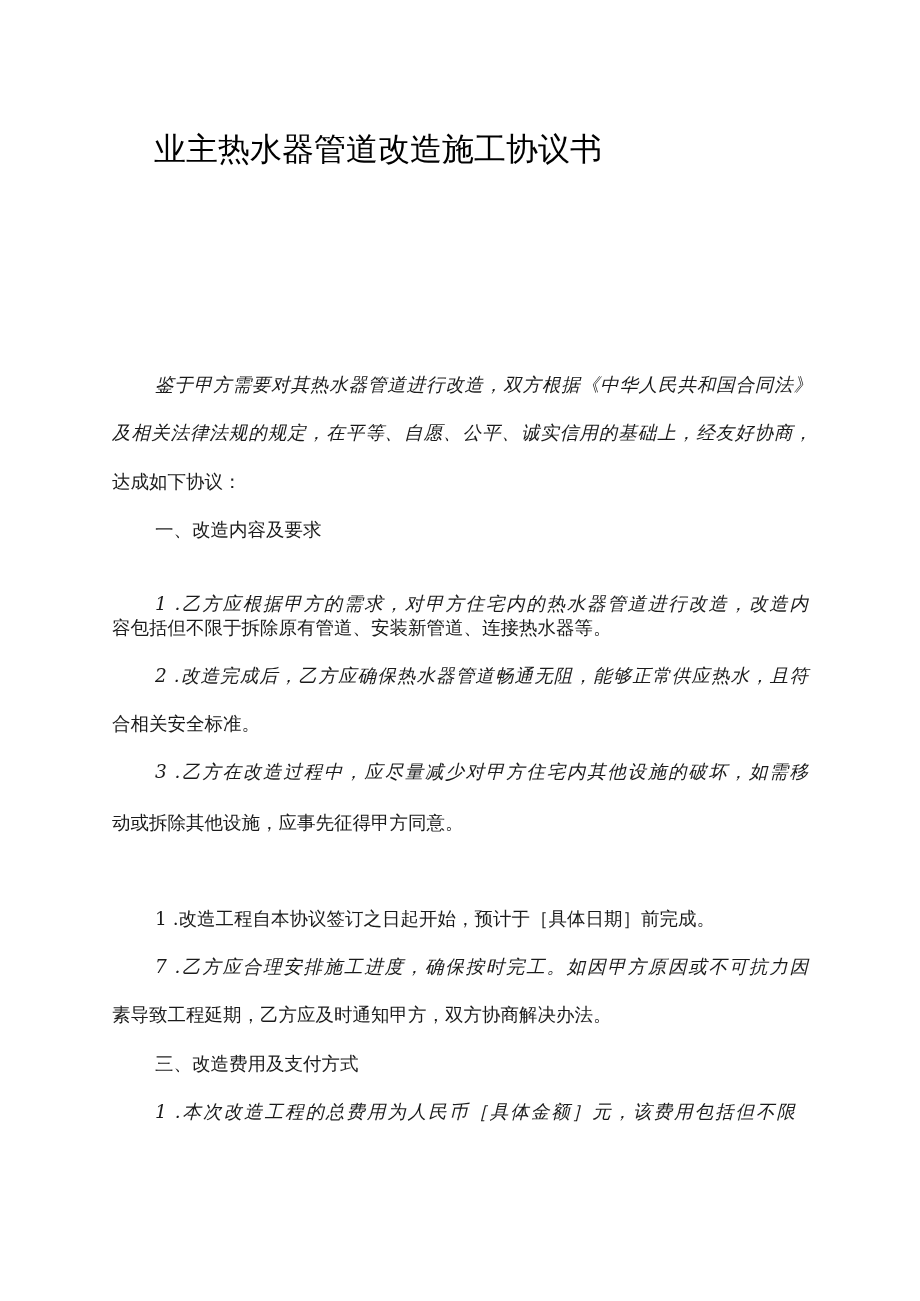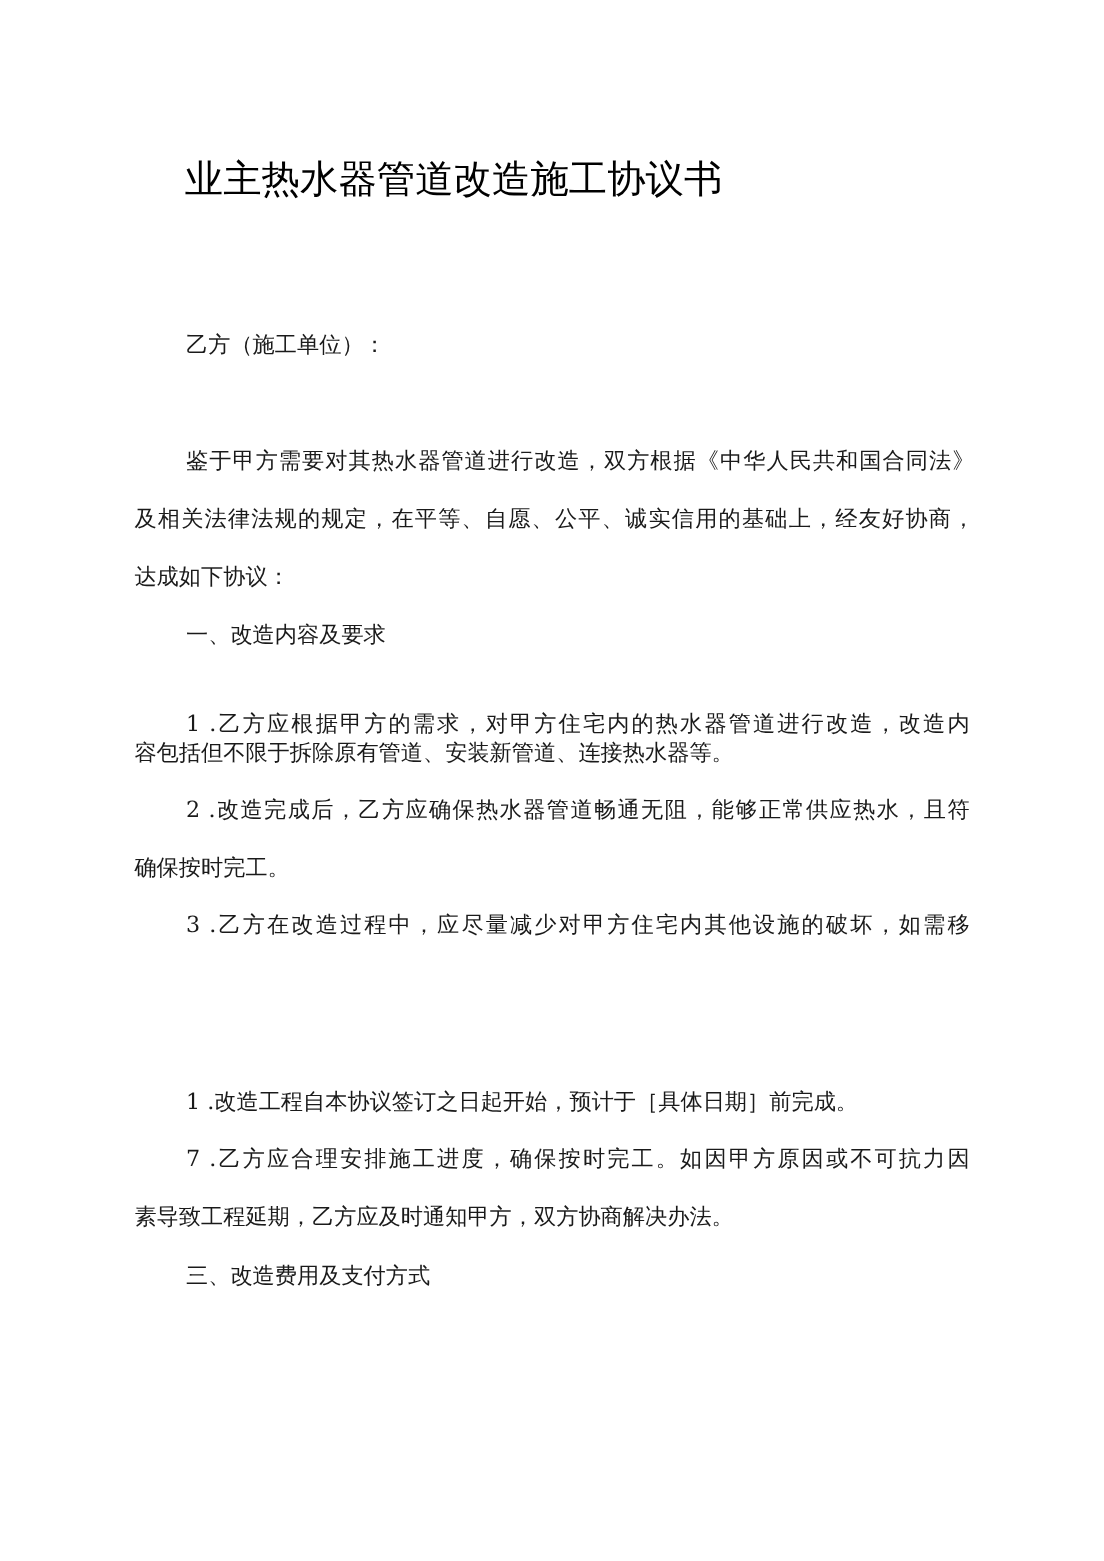--- a/index.html
+++ b/index.html
@@ -3,39 +3,40 @@
 <meta charset="utf-8">
 <style>
   html, body { margin: 0; padding: 0; background: #ffffff; }
   body { width: 920px; height: 1301px; position: relative; overflow: hidden;
          font-family: "DejaVu Serif", "Liberation Serif", serif; color: #111; }
   .page { position: absolute; left: 0; top: 0; width: 920px; height: 1301px; background: #fff; }
   .title { position: absolute; left: 0; width: 756px; top: 128px; text-align: center;
            font-family: "DejaVu Sans", "Liberation Sans", sans-serif; font-size: 32px; letter-spacing: 0px; color: #000; }
   .line { position: absolute; left: 112px; width: 700px; font-size: 18.5px; line-height: 24px; white-space: nowrap; color: #1a1a1a; }
   .indent { left: 155px; }
-  .justify { text-align: justify; text-align-last: justify; }
+  .justify { text-align: justify; text-align-last: justify; font-style: italic; }
 </style>
 </head>
 <body>
 
 <div class="page">
   <div class="title">业主热水器管道改造施工协议书</div>
 
-  <div class="line indent" style="top:276px">乙方（施工单位）：</div>
 
   <div class="line indent justify" style="top:373px;width:657px">鉴于甲方需要对其热水器管道进行改造，双方根据《中华人民共和国合同法》</div>
   <div class="line justify" style="top:421px;width:700px">及相关法律法规的规定，在平等、自愿、公平、诚实信用的基础上，经友好协商，</div>
   <div class="line indent" style="top:518px">一、改造内容及要求</div>
 
   <div class="line" style="top:470px">达成如下协议：</div>
   <div class="line indent justify" style="top:592px;width:653px">1 .乙方应根据甲方的需求，对甲方住宅内的热水器管道进行改造，改造内</div>
   <div class="line" style="top:616px">容包括但不限于拆除原有管道、安装新管道、连接热水器等。</div>
   <div class="line indent justify" style="top:664px;width:653px">2 .改造完成后，乙方应确保热水器管道畅通无阻，能够正常供应热水，且符</div>
-  <div class="line" style="top:712px">确保按时完工。</div>
+  <div class="line" style="top:712px">合相关安全标准。</div>
   <div class="line indent justify" style="top:760px;width:653px">3 .乙方在改造过程中，应尽量减少对甲方住宅内其他设施的破坏，如需移</div>
+  <div class="line" style="top:811px">动或拆除其他设施，应事先征得甲方同意。</div>
 
   <div class="line indent" style="top:907px">1 .改造工程自本协议签订之日起开始，预计于［具体日期］前完成。</div>
   <div class="line indent justify" style="top:955px;width:653px">7 .乙方应合理安排施工进度，确保按时完工。如因甲方原因或不可抗力因</div>
   <div class="line" style="top:1003px">素导致工程延期，乙方应及时通知甲方，双方协商解决办法。</div>
 
   <div class="line indent" style="top:1052px">三、改造费用及支付方式</div>
+  <div class="line indent justify" style="top:1100px;width:640px">1 .本次改造工程的总费用为人民币［具体金额］元，该费用包括但不限</div>
 </div>
 
 </body></html>

